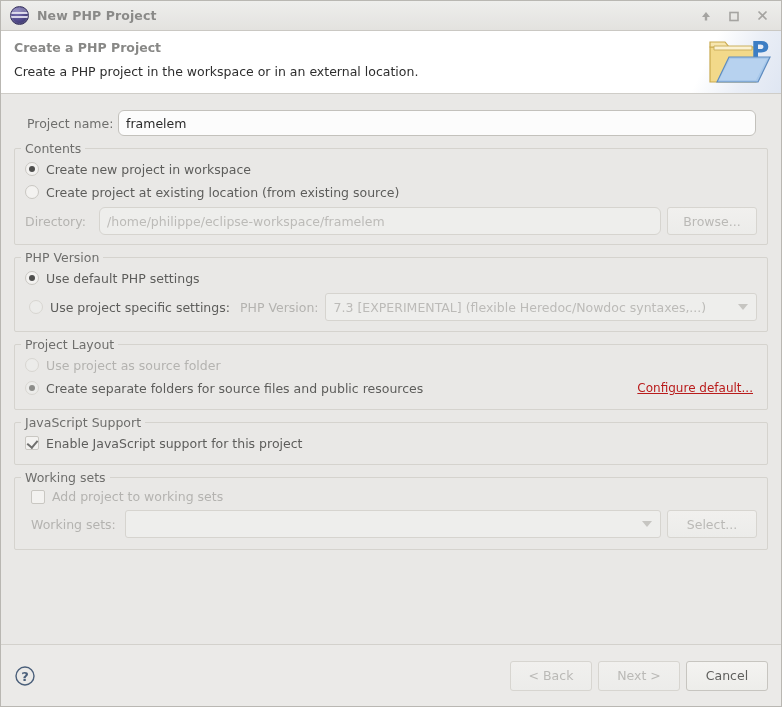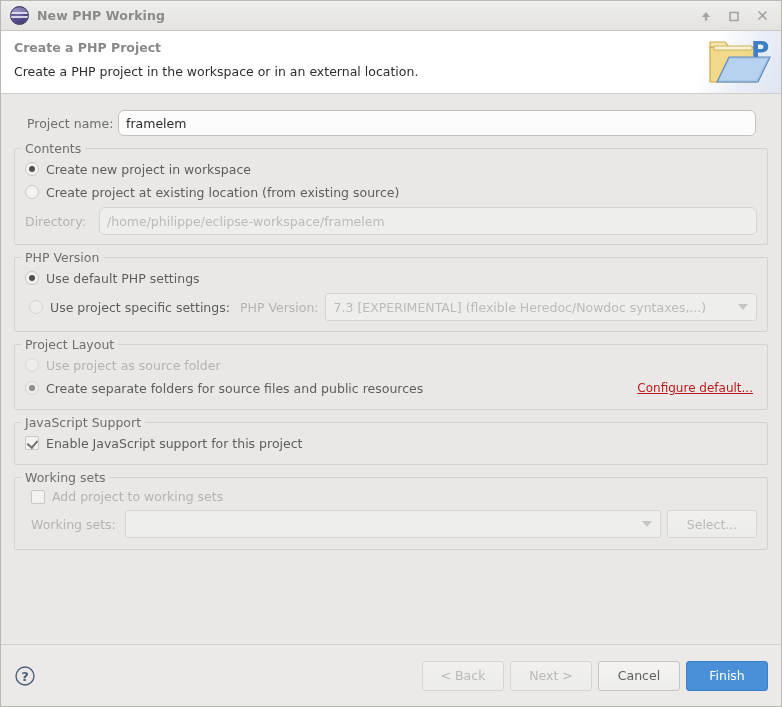--- a/index.html
+++ b/index.html
@@ -347,21 +347,21 @@
     margin-left: 6px;
   }
 </style>
 </head>
 <body>
 
 <div class="window">
 
   <div class="titlebar">
     <div class="app-icon"></div>
-    <div class="title-text">New PHP Working</div>
+    <div class="title-text">New PHP Project</div>
     <div class="win-btns">
       <div class="win-btn">
         <svg width="12" height="12" viewBox="0 0 12 12">
             <path d="M6 2 L10 7 L7.2 7 L7.2 10.5 L4.8 10.5 L4.8 7 L2 7 Z" fill="#a5a4a1"></path>
           </svg>
       </div>
       <div class="win-btn">
         <svg width="12" height="12" viewBox="0 0 12 12">
             <rect x="2" y="2.5" width="8" height="8" fill="none" stroke="#a5a4a1" stroke-width="1.6"></rect>
           </svg>
@@ -409,20 +409,21 @@
       </div>
 
       <div class="ctl-row">
         <div class="radio"></div>
         <div class="ctl-label">Create project at existing location (from existing source)</div>
       </div>
 
       <div class="dir-row">
         <div class="field-label dim">Directory:</div>
         <div class="textlike disabled">/home/philippe/eclipse-workspace/framelem</div>
+        <div class="btn disabled">Browse...</div>
       </div>
     </div>
 
     <div class="group">
       <div class="legend">PHP Version</div>
 
       <div class="ctl-row">
         <div class="radio checked"></div>
         <div class="ctl-label">Use default PHP settings</div>
       </div>
@@ -491,16 +492,15 @@
     <div class="help-icon">
       <svg width="22" height="22" viewBox="0 0 22 22">
         <circle cx="11" cy="11" r="9" fill="none" stroke="#4a5f7a" stroke-width="1.4"></circle>
         <text x="11" y="16" text-anchor="middle" font-family="DejaVu Sans, sans-serif" font-size="13" font-weight="bold" fill="#4a5f7a">?</text>
       </svg>
     </div>
     <div class="footer-spacer"></div>
     <div class="btn disabled">&lt; Back</div>
     <div class="btn disabled">Next &gt;</div>
     <div class="btn">Cancel</div>
-    <div class="btn primary">Finish</div>
   </div>
 
 </div>
 
 </body></html>

